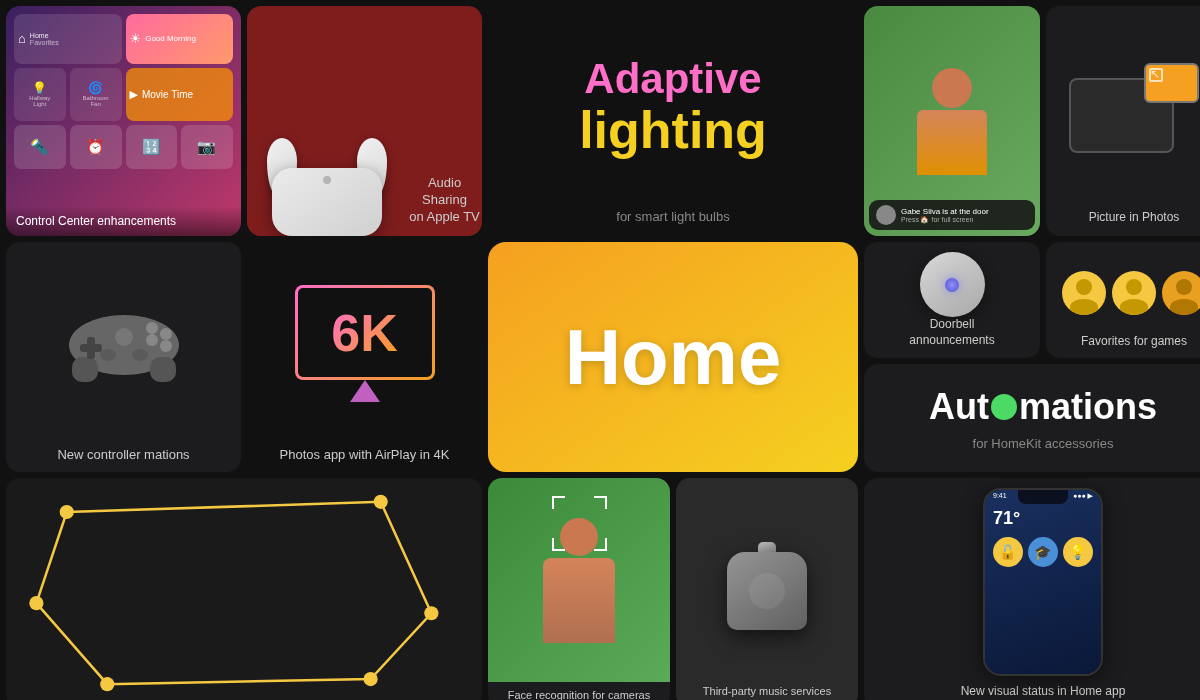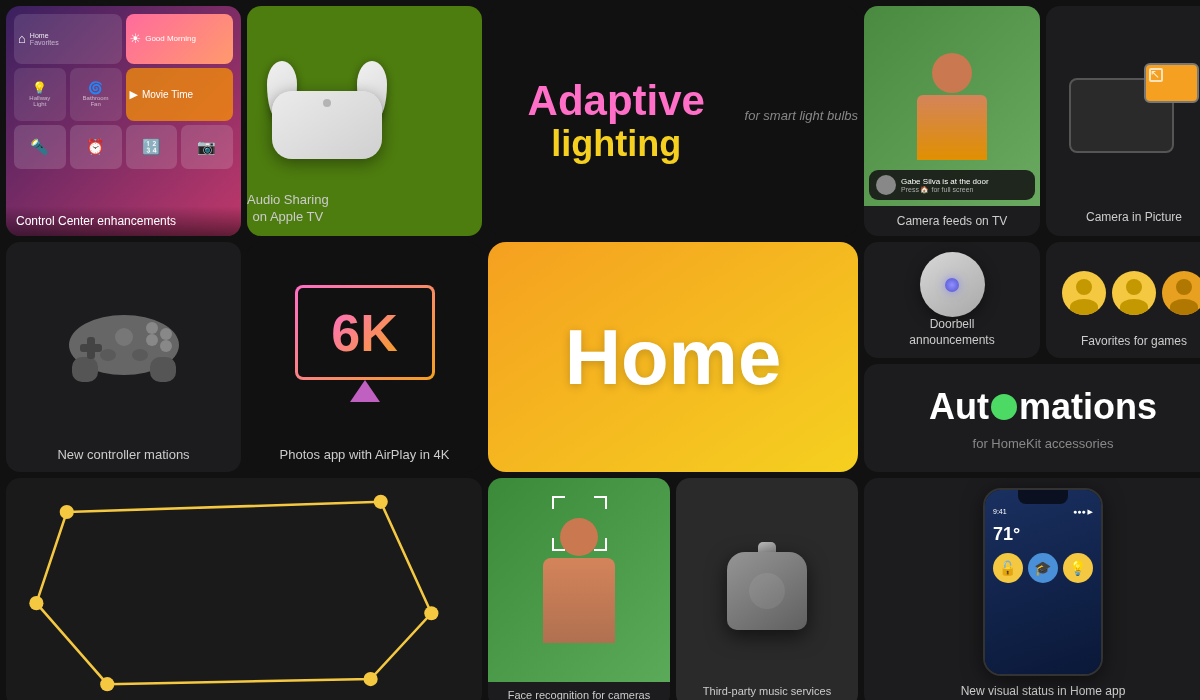--- a/index.html
+++ b/index.html
@@ -46,69 +46,68 @@
         </div>
     <div style="background:rgba(255,255,255,0.15); border-radius:7px; display:flex; align-items:center; justify-content:center;">
           <span style="font-size:15px;">🔢</span>
         </div>
     <div style="background:rgba(255,255,255,0.15); border-radius:7px; display:flex; align-items:center; justify-content:center;">
           <span style="font-size:15px;">📷</span>
         </div>
   </div>
   <div style="color:white; font-size:12px; font-weight:500; padding:8px 10px; width:100%; background:linear-gradient(to top, rgba(0,0,0,0.5), transparent);">Control Center enhancements</div>
     </div>
-    <div style="background: #4d7c0f; border-radius: 14px; overflow: hidden; position: relative; display: flex; flex-direction: column; align-items: flex-start; justify-content: flex-end; grid-area: 1 / 2;">
+    <div style="background: #7f1d1d; border-radius: 14px; overflow: hidden; position: relative; display: flex; flex-direction: row; align-items: flex-end; justify-content: flex-end; grid-area: 1 / 2;">
       <div style="flex:1; display:flex; align-items:center; justify-content:center; padding-top:10px;">
     <div style="position:relative; width:160px; height:110px;">
       <div style="position:absolute; bottom:40px; left:20px; width:30px; height:58px; background:linear-gradient(145deg,#f0f0f0,#d8d8d8); border-radius:50% 50% 35% 35% / 40% 40% 60% 60%; box-shadow:0 2px 8px rgba(0,0,0,0.4);"></div>
       <div style="position:absolute; bottom:40px; right:20px; width:30px; height:58px; background:linear-gradient(145deg,#f0f0f0,#d8d8d8); border-radius:50% 50% 35% 35% / 40% 40% 60% 60%; box-shadow:0 2px 8px rgba(0,0,0,0.4);"></div>
       <div style="position:absolute; bottom:0; left:50%; transform:translateX(-50%); width:110px; height:68px; background:linear-gradient(145deg,#ebebeb,#d0d0d0); border-radius:20px; box-shadow:0 4px 15px rgba(0,0,0,0.4);">
         <div style="width:8px; height:8px; background:rgba(0,0,0,0.2); border-radius:50%; position:absolute; top:8px; left:50%; transform:translateX(-50%);"></div>
       </div>
     </div>
   </div>
   <div style="font-size:13px; color:#ccc; text-align:center; line-height:1.3; margin-bottom:10px;">Audio Sharing<br>on Apple TV</div>
     </div>
-    <div style="border-radius: 14px; overflow: hidden; position: relative; display: flex; align-items: center; justify-content: flex-end; grid-area: 1 / 3; background: rgb(17, 17, 17);">
+    <div style="border-radius: 14px; overflow: hidden; position: relative; display: flex; flex-direction: column; align-items: center; justify-content: flex-end; grid-area: 1 / 3; background: rgb(17, 17, 17);">
       <div style="flex:1; display:flex; flex-direction:column; align-items:center; justify-content:center;">
     <span style="font-size:42px; font-weight:800; color:#ff6ec7; line-height:1.1;">Adaptive</span>
-    <span style="font-size:36px; font-weight:800; color:#f5d020; line-height:1.1;">lighting</span>
-  </div>
-  <div style="font-size:13px; color:#888; text-align:center; margin-bottom:12px;font-style:italic;">for smart light bulbs</div>
+    <span style="font-size:52px; font-weight:800; color:#f5d020; line-height:1.1;">lighting</span>
+  </div>
+  <div style="font-size:13px; color:#888; text-align:center; margin-bottom:12px;">for smart light bulbs</div>
     </div>
     <div style="grid-area: 1 / 4 / span 3; display: grid; grid-template-rows: 230px 230px 230px; gap: 6px;">
       <div style="display: grid; grid-template-columns: 1fr 1fr; gap: 6px;">
         <div style="background: rgb(28, 28, 30); border-radius: 14px; overflow: hidden; display: flex; flex-direction: column;">
   <div style="flex:1; background:linear-gradient(135deg,#4a8a40,#6aaa60); position:relative; display:flex; align-items:center; justify-content:center;">
     <div style="position:relative; z-index:1;">
       <div style="width:40px; height:40px; background:#c97850; border-radius:50%; margin:0 auto;"></div>
       <div style="width:70px; height:65px; background:linear-gradient(to bottom, #d4845a, #e09000); border-radius:6px 6px 0 0; margin-top:2px;"></div>
     </div>
     <div style="position:absolute; bottom:6px; left:5px; right:5px; background:rgba(20,20,20,0.88); border-radius:9px; padding:5px 7px; display:flex; align-items:center; gap:5px;">
       <div style="width:20px; height:20px; background:#888; border-radius:50%; flex-shrink:0;"></div>
       <div>
         <div style="font-size:8px; color:white;">Gabe Silva is at the door</div>
         <div style="font-size:7px; color:#aaa;">Press 🏠 for full screen</div>
       </div>
     </div>
   </div>
-  <div style="font-size:12px; color:#ccc; text-align:center; padding:8px 6px; flex-shrink:0;">Camera feeds on TV</div>
 </div>
         <div style="background: rgb(28, 28, 30); border-radius: 14px; overflow: hidden; display: flex; flex-direction: column; align-items: center; justify-content: flex-end; padding-bottom: 12px;">
   <div style="flex:1; display:flex; align-items:center; justify-content:center;">
     <div style="position:relative; width:130px; height:90px;">
       <div style="width:105px; height:75px; background:#2a2a2a; border-radius:8px; border:2px solid #555; position:absolute; bottom:0; left:0;"></div>
       <div style="width:55px; height:40px; background:#f5a020; border-radius:6px; position:absolute; top:0; right:0; border:2px solid #777;">
         <div style="position:absolute; top:3px; left:3px; width:14px; height:14px; border:2px solid rgba(255,255,255,0.7); border-radius:2px;">
           <span style="position:absolute; top:-3px; left:-1px; color:rgba(255,255,255,0.8); font-size:12px;">↖</span>
         </div>
       </div>
     </div>
   </div>
-  <div style="font-size:12px; color:#ccc; text-align:center;">Camera in Picture</div>
+  <div style="font-size:12px; color:#ccc; text-align:center;">Picture in Photos</div>
 </div>
       </div>
       <div style="display: grid; grid-template-rows: 1fr 1fr; gap: 6px;">
         <div style="display: grid; grid-template-columns: 1fr 1fr; gap: 6px;">
           <div style="background: rgb(28, 28, 30); border-radius: 14px; display: flex; flex-direction: column; align-items: center; justify-content: flex-end; padding: 10px;">
   <div style="flex:1; display:flex; align-items:center; justify-content:center;">
     <div style="width:65px; height:65px; background:linear-gradient(145deg,#d8d8d8,#a8a8a8); border-radius:50%; display:flex; align-items:center; justify-content:center; box-shadow:0 4px 15px rgba(0,0,0,0.4);">
       <div style="width:14px; height:14px; background:radial-gradient(circle,#9090ff,#5050cc); border-radius:50%; box-shadow:0 0 10px rgba(120,120,255,0.7);"></div>
     </div>
   </div>
@@ -138,21 +137,21 @@
             <div style="width:26px; height:26px; background:#4cd964; border-radius:50%; display:inline-block; margin:0 1px;"></div>
             <span>mations</span>
   </div>
   <div style="font-size:13px; color:#888; margin-top:8px;">for HomeKit accessories</div>
 </div>
       </div>
       <div style="background: rgb(28, 28, 30); border-radius: 14px; overflow: hidden; display: flex; flex-direction: row; align-items: flex-end; justify-content: center; padding: 10px; gap: 10px;">
   <div style="flex:1; display:flex; flex-direction:column; align-items:center; justify-content:flex-end; height:100%;">
     <div style="width:120px; height:200px; background:#0a1020; border-radius:18px; border:2px solid #333; overflow:hidden; position:relative; box-shadow:0 4px 20px rgba(0,0,0,0.5);">
       <div style="width:50px; height:14px; background:#0a1020; border-radius:0 0 8px 8px; position:absolute; top:0; left:50%; transform:translateX(-50%); z-index:10;"></div>
-      <div style="width:100%; height:100%; background:linear-gradient(160deg,#1a3060 0%,#0a1838 100%); padding:18px 8px 8px;">
+      <div style="width:100%; height:100%; background:linear-gradient(160deg,#1a3060 0%,#0a1838 100%); padding:2px 8px 8px;">
         <div style="display:flex; justify-content:space-between; font-size:7px; color:white; margin-bottom:8px;">
           <span>9:41</span>
           <span>●●● ▶</span>
         </div>
         <div style="font-size:18px; font-weight:700; color:white; margin-bottom:8px;">71°</div>
         <div style="display:flex; gap:5px; justify-content:center;">
           <div style="width:30px; height:30px; border-radius:50%; background:#f5c842; display:flex; align-items:center; justify-content:center; font-size:14px;">🔓</div>
           <div style="width:30px; height:30px; border-radius:50%; background:#4a90d9; display:flex; align-items:center; justify-content:center; font-size:14px;">🎓</div>
           <div style="width:30px; height:30px; border-radius:50%; background:#f5c842; display:flex; align-items:center; justify-content:center; font-size:14px;">💡</div>
         </div>

